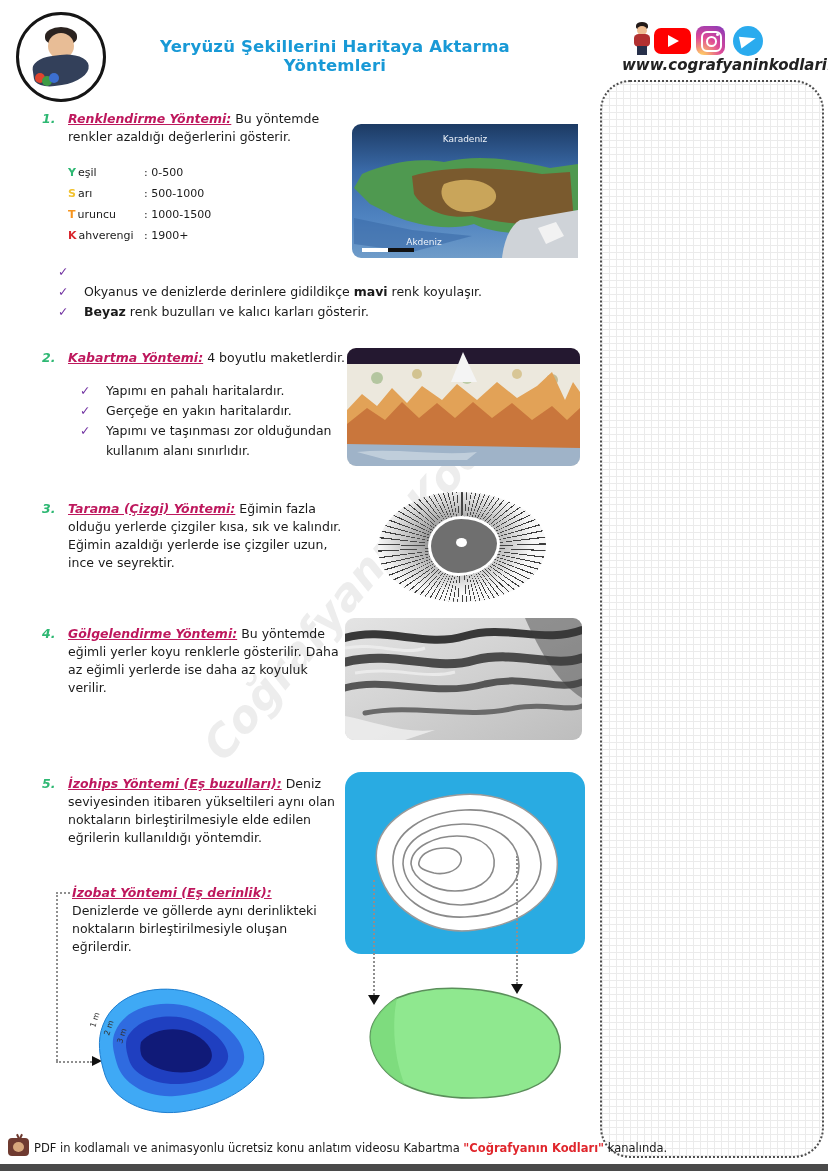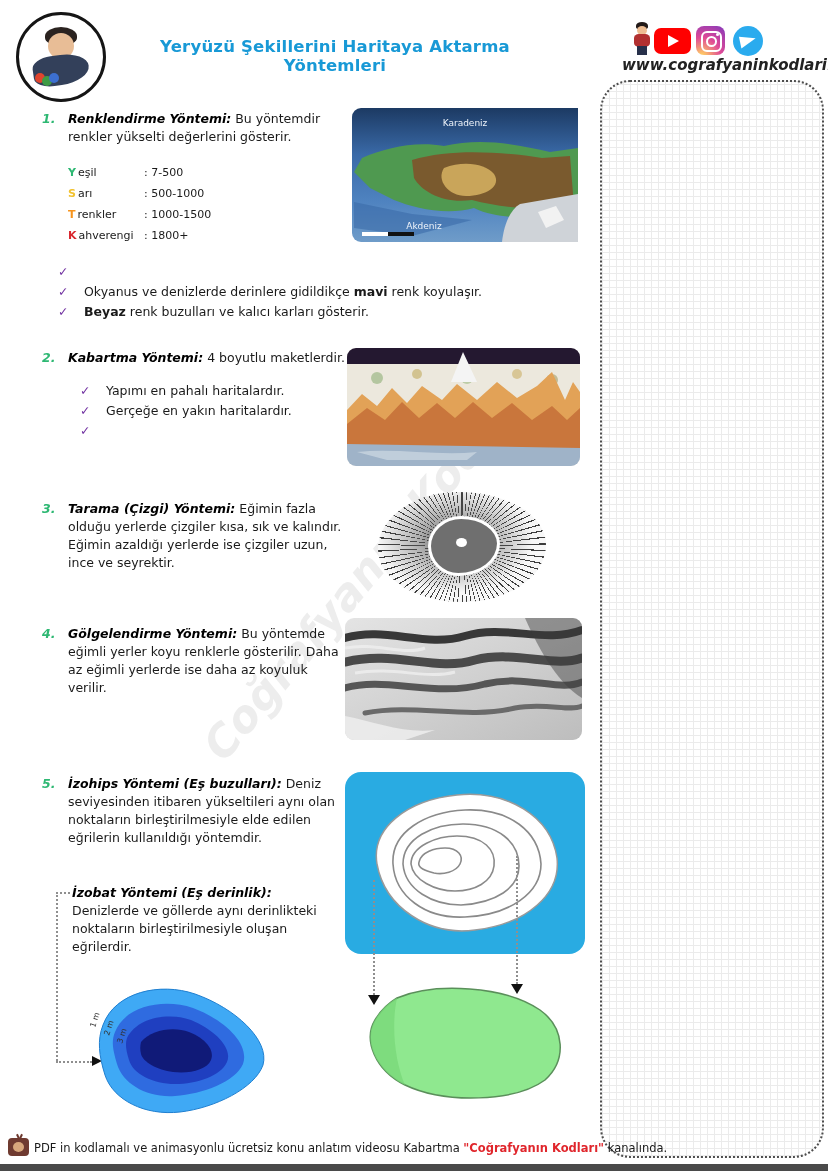--- a/index.html
+++ b/index.html
@@ -47,21 +47,21 @@
         background-image:repeating-linear-gradient(0deg,#ebebeb 0 1px,transparent 1px 7px),
                          repeating-linear-gradient(90deg,#ebebeb 0 1px,transparent 1px 7px);}
 
   .watermark{left:90px;top:540px;width:560px;font-size:44px;font-weight:bold;font-style:italic;
         color:rgba(110,110,110,0.12);transform:rotate(-50deg);transform-origin:50% 50%;
         text-align:center;pointer-events:none;}
 
   
   .sec{display:flex;font-size:12.5px;line-height:1.45;}
   .sec .num{width:26px;flex:none;color:#2eb873;font-weight:bold;font-style:italic;}
-  .shead{color:#000000;font-weight:bold;font-style:italic;}
+  .shead{color:#be185d;font-weight:bold;font-style:italic;text-decoration:underline;}
   .sbody{color:#1a1a1a;}
 
   .legend{left:68px;top:162px;font-size:11px;line-height:21px;}
   .lrow{display:flex;}
   .lname{width:76px;}
   .lletter{font-weight:bold;margin-right:2px;}
   .c-green{color:#2eb873;}.c-yellow{color:#f2c230;}.c-orange{color:#f7941d;}.c-red{color:#d9272e;}
 
   .bullets{font-size:12.5px;line-height:20px;}
   .bullet{display:flex;}
@@ -129,43 +129,43 @@
   </div>
 <div class="abs website">www.cografyaninkodlari.com</div>
 
 <div class="abs notes-panel"></div>
 
 <div class="abs watermark">Coğrafyanın Kodları</div>
 
 <div class="abs sec" style="left:42px;top:110px;width:300px;">
   <span class="num">1.</span>
   <span><span class="shead">Renklendirme Yöntemi:</span>
-  <span class="sbody">Bu yöntemdir renkler yükselti değerlerini gösterir.</span></span>
+  <span class="sbody">Bu yöntemde renkler azaldığı değerlerini gösterir.</span></span>
 </div>
 
 <div class="abs legend">
   <div class="lrow">
       <span class="lname"><span class="lletter c-green">Y</span><span>eşil</span></span>
-      <span>: 7-500</span>
+      <span>: 0-500</span>
     </div>
   <div class="lrow">
       <span class="lname"><span class="lletter c-yellow">S</span><span>arı</span></span>
       <span>: 500-1000</span>
     </div>
   <div class="lrow">
-      <span class="lname"><span class="lletter c-orange">T</span><span>renkler</span></span>
+      <span class="lname"><span class="lletter c-orange">T</span><span>uruncu</span></span>
       <span>: 1000-1500</span>
     </div>
   <div class="lrow">
       <span class="lname"><span class="lletter c-red">K</span><span>ahverengi</span></span>
-      <span>: 1800+</span>
-    </div>
-</div>
-
-<div class="abs img-frame" style="left:352px;top:108px;width:236px;height:134px;">
+      <span>: 1900+</span>
+    </div>
+</div>
+
+<div class="abs img-frame" style="left:352px;top:124px;width:236px;height:134px;">
   <svg width="226" height="134" viewBox="0 0 226 134">
     <defs>
       <linearGradient id="sea" x1="0" y1="0" x2="0" y2="1">
         <stop offset="0" stop-color="#1c3a63"></stop>
           <stop offset="0.35" stop-color="#3a6aa8"></stop>
         <stop offset="0.7" stop-color="#4f83c0"></stop>
           <stop offset="1" stop-color="#6f9cc9"></stop>
       </linearGradient>
     </defs>
     <rect width="226" height="134" fill="url(#sea)"></rect>
@@ -206,20 +206,21 @@
   <div class="bullet">
       <span class="check">✓</span>
       <span><span>Yapımı en pahalı haritalardır.</span></span>
     </div>
   <div class="bullet">
       <span class="check">✓</span>
       <span><span>Gerçeğe en yakın haritalardır.</span></span>
     </div>
   <div class="bullet">
       <span class="check">✓</span>
+      <span><span>Yapımı ve taşınması zor olduğundan kullanım alanı sınırlıdır.</span></span>
     </div>
 </div>
 
 <div class="abs img-frame" style="left:347px;top:348px;width:233px;height:118px;">
   <svg width="233" height="118" viewBox="0 0 233 118">
     <rect width="233" height="118" fill="#ece8dd"></rect>
     <rect width="233" height="16" fill="#241830"></rect>
     <circle cx="30" cy="30" r="6" fill="#9db886" opacity="0.7"></circle>
       <circle cx="70" cy="26" r="5" fill="#c8b370" opacity="0.7"></circle>
     <circle cx="120" cy="30" r="6" fill="#a8c090" opacity="0.7"></circle>

